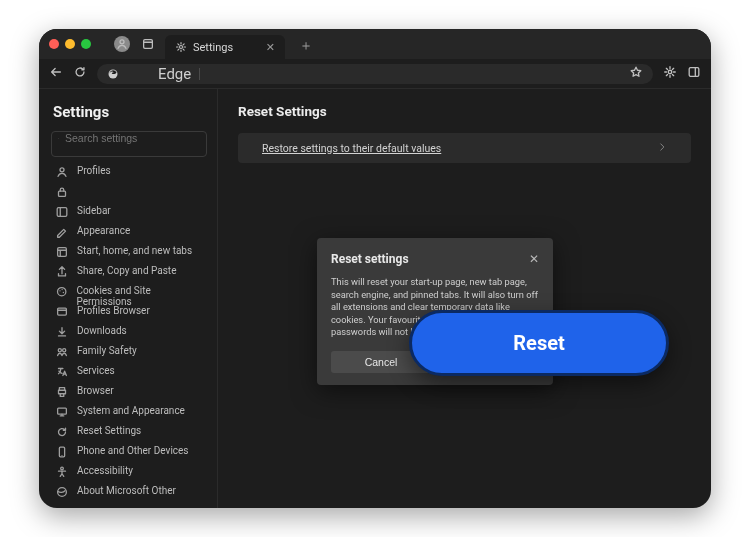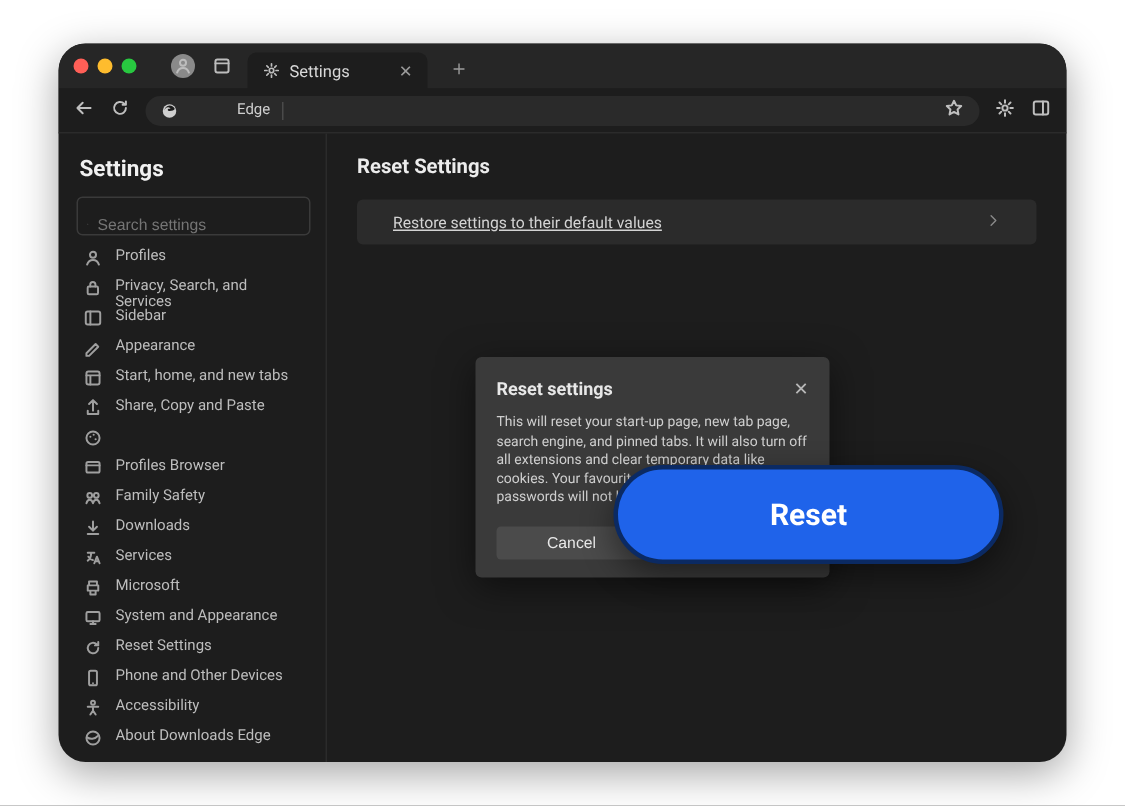--- a/index.html
+++ b/index.html
@@ -20,31 +20,31 @@
   .avatar { width:16px; height:16px; border-radius:50%; background:#8a8a8a; display:flex; align-items:center; justify-content:center; }
   .tab { display:flex; align-items:center; gap:6px; background:#1d1d1d; height:24px; padding:0 10px; border-radius:6px 6px 0 0; min-width:120px; font-size:11px; color:#d8d8d8; margin-top:6px; }
   .tab .gear { width:12px; height:12px; }
   .tab .x { margin-left:auto; color:#9a9a9a; font-size:11px; }
   .plus { color:#9a9a9a; font-size:14px; margin-top:4px; margin-left:6px; }
   
   .addrbar { height: 30px; background: #1d1d1d; border-bottom:1px solid #2b2b2b; display:flex; align-items:center; padding:0 10px; gap:10px; font-size:11px; color:#bfbfbf; }
   .addrbar .back svg, .addrbar .reload svg, .addrbar .star svg, .addrbar .gear svg, .addrbar .panels svg { width:14px; height:14px; }
   .urlbox { flex:1; display:flex; align-items:center; gap:8px; background:#2a2a2a; height:20px; border-radius:10px; padding:0 10px; }
   .edge-logo { width:12px; height:12px; display:inline-block; }
-  .edge-label { color:#cfcfcf; font-size:10px;padding-left:31px; }
+  .edge-label { color:#cfcfcf; font-size:15px;padding-left:31px; }
   .url-sep { width:1px; height:12px; background:#4a4a4a; }
   .url-text { color:#a8a8a8; font-size:10.5px; }
   .url-text .lit { color:#e8e8e8; }
   .url-spacer { flex:1; }
   .addr-right { display:flex; gap:10px; align-items:center; }
   
   .body { display:flex; height: calc(100% - 60px); }
   .sidebar { width: 178px; padding: 14px 10px 10px 12px; }
   .side-title { color:#f1f1f1; font-size:15px; font-weight:700; margin-bottom:10px; margin-left:2px; }
-  .search { display:flex; align-items:flex-start; gap:6px; border:1px solid #3a3a3a; border-radius:4px; height:22px; padding:12px 6px; margin-bottom:8px; }
+  .search { display:flex; align-items:flex-end; gap:6px; border:1px solid #3a3a3a; border-radius:4px; height:22px; padding:12px 6px; margin-bottom:8px; }
   .search svg { width:11px; height:11px; color:#9a9a9a; }
   .search input { flex:1; background:transparent; border:none; outline:none; color:#cfcfcf; font-size:10.5px; }
   .nav { display:flex; flex-direction:column; gap:0; }
   .nav-item { display:flex; align-items:flex-start; gap:8px; height:20px; padding:0 4px; border-radius:4px; font-size:10px; color:#bdbdbd; cursor:pointer; }
   .nav-item .ico { width:14px; display:flex; justify-content:center; color:#9f9f9f; }
   .main { flex:1; border-left:1px solid #2b2b2b; padding:14px 20px; position:relative; }
   .main-title { color:#ececec; font-size:13.5px; font-weight:700; margin-bottom:14px; }
   .row { background:#2b2b2b; border-radius:4px; height:30px; display:flex; align-items:center; padding:0 24px; font-size:10.5px; color:#d3d3d3; cursor:pointer;text-decoration:underline; }
   .row .chev { margin-left:auto; color:#8a8a8a; }
   
@@ -176,21 +176,20 @@
               </span>
               <span>Profiles</span>
             </div>
             <div class="nav-item">
               <span class="ico">
                 <svg viewBox="0 0 16 16">
                   <rect class="ln" x="4" y="7" width="8" height="6" rx="1"></rect>
                   <path class="ln" d="M6 7V5.5a2 2 0 0 1 4 0V7"></path>
                 </svg>
               </span>
-              <span>Privacy, Search, and Services</span>
             </div>
             <div class="nav-item">
               <span class="ico">
                 <svg viewBox="0 0 16 16">
                   <rect class="ln" x="2.5" y="3" width="11" height="10" rx="1.5"></rect>
                   <path class="ln" d="M6 3v10"></path>
                 </svg>
               </span>
               <span>Sidebar</span>
             </div>
@@ -221,63 +220,64 @@
             </div>
             <div class="nav-item">
               <span class="ico">
                 <svg viewBox="0 0 16 16">
                   <circle class="ln" cx="8" cy="8" r="5"></circle>
                   <circle cx="6" cy="7" r=".8" fill="currentColor"></circle>
                   <circle cx="10" cy="9" r=".8" fill="currentColor"></circle>
                   <circle cx="8.5" cy="5.5" r=".8" fill="currentColor"></circle>
                 </svg>
               </span>
+              <span>Cookies and Site Permissions</span>
             </div>
             <div class="nav-item">
               <span class="ico">
                 <svg viewBox="0 0 16 16">
                   <rect class="ln" x="3" y="3.5" width="10" height="8" rx="1.2"></rect>
                   <path class="ln" d="M3 6h10"></path>
                 </svg>
               </span>
               <span>Profiles Browser</span>
+            </div>
+            <div class="nav-item">
+              <span class="ico">
+                <svg viewBox="0 0 16 16">
+                  <path class="ln" d="M8 3v7M5 7l3 3 3-3M4 12.5h8"></path>
+                </svg>
+              </span>
+              <span>Downloads</span>
             </div>
             <div class="nav-item">
               <span class="ico">
                 <svg viewBox="0 0 16 16">
                   <circle class="ln" cx="5.5" cy="6" r="1.8"></circle>
                   <circle class="ln" cx="10.5" cy="6" r="1.8"></circle>
                   <path class="ln" d="M3 12c.5-1.8 1.6-2.6 2.5-2.6s2 .8 2.5 2.6M8 12c.5-1.8 1.6-2.6 2.5-2.6s2 .8 2.5 2.6"></path>
                 </svg>
               </span>
               <span>Family Safety</span>
             </div>
             <div class="nav-item">
               <span class="ico">
                 <svg viewBox="0 0 16 16">
-                  <path class="ln" d="M8 3v7M5 7l3 3 3-3M4 12.5h8"></path>
-                </svg>
-              </span>
-              <span>Downloads</span>
-            </div>
-            <div class="nav-item">
-              <span class="ico">
-                <svg viewBox="0 0 16 16">
                   <path class="ln" d="M4 4h5M6.5 4v1c0 2-1 4-2.5 5M4.5 7c1 1.5 2.3 2.3 3.5 2.6M9 12l2-5 2 5M9.6 10.5h2.8"></path>
                 </svg>
               </span>
               <span>Services</span>
             </div>
             <div class="nav-item">
               <span class="ico">
                 <svg viewBox="0 0 16 16">
                   <path class="ln" d="M5 6V3h6v3M4 6h8v4h-2v3H6v-3H4zM6 10h4"></path>
                 </svg>
               </span>
-              <span>Microsoft</span>
+              <span>Browser</span>
             </div>
             <div class="nav-item">
               <span class="ico">
                 <svg viewBox="0 0 16 16">
                   <rect class="ln" x="3" y="3.5" width="10" height="7" rx="1"></rect>
                   <path class="ln" d="M6 12.5h4M8 10.5v2"></path>
                 </svg>
               </span>
               <span>System and Appearance</span>
             </div>
@@ -307,21 +307,21 @@
               </span>
               <span>Accessibility</span>
             </div>
             <div class="nav-item">
               <span class="ico">
                 <svg viewBox="0 0 16 16">
                   <circle class="ln" cx="8" cy="8" r="5"></circle>
                   <path class="ln" d="M3.5 7.5c2 1.5 6 1.5 8-1"></path>
                 </svg>
               </span>
-              <span>About Downloads Edge</span>
+              <span>About Microsoft Other</span>
             </div>
           </div>
       </div>
 
       <div class="main">
         <div class="main-title">Reset Settings</div>
         <div class="row">
           <span>Restore settings to their default values</span>
           <span class="chev">
             <svg width="10" height="10" viewBox="0 0 16 16">

